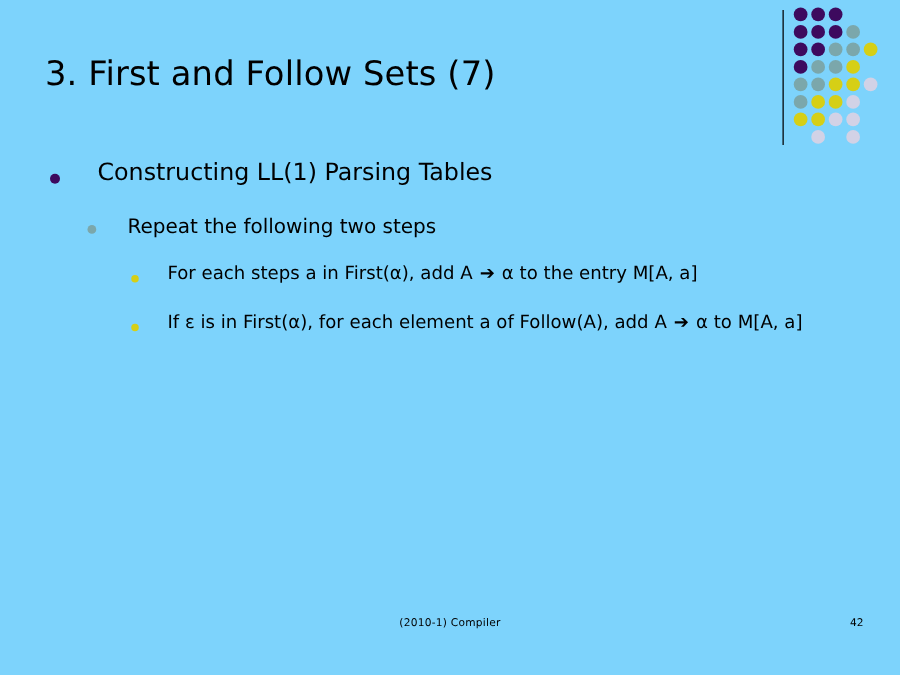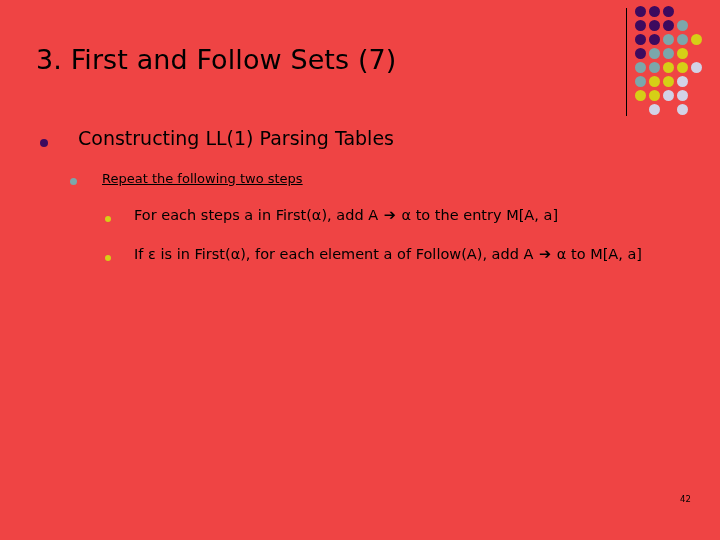--- a/index.html
+++ b/index.html
@@ -12,21 +12,21 @@
     height: 540px;
     position: relative;
     overflow: hidden;
     font-family: "DejaVu Sans", "Liberation Sans", sans-serif;
     color: #000000;
   }
 
   .slide {
     position: absolute;
     inset: 0;
-    background: #ef4444;
+    background: #7dd3fc;
   }
 
   
   .deco {
     position: absolute;
     left: 626px;
     top: 4px;
     width: 92px;
     height: 116px;
   }
@@ -110,23 +110,22 @@
     margin: 18px 0 0 70px;
   }
   .lvl2 .bullet {
     width: 7px;
     height: 7px;
     background: #7ba7ab;
     margin-top: 7px;
     margin-right: 25px;
   }
   .lvl2 .txt {
-    font-size: 13px;
+    font-size: 16px;
     line-height: 1.35;
-    text-decoration: underline;
   }
 
   
   .lvl3 {
     margin: 18px 0 0 105px;
   }
   .lvl3 .bullet {
     width: 6px;
     height: 6px;
     background: #d6cf16;
@@ -235,15 +234,16 @@
       <span class="txt"><span>For each steps a in First(α), add A </span><span class="arrow">➔</span><span> α to the entry M[A, a]</span></span>
     </div>
 
     <div class="line lvl3">
       <span class="bullet"></span>
       <span class="txt"><span>If ε is in First(α), for each element a of Follow(A), add A </span><span class="arrow">➔</span><span> α to M[A, a]</span></span>
     </div>
 
   </div>
 
+  <div class="footer-center">(2010-1) Compiler</div>
   <div class="footer-page">42</div>
 
 </div>
 
 </body></html>

